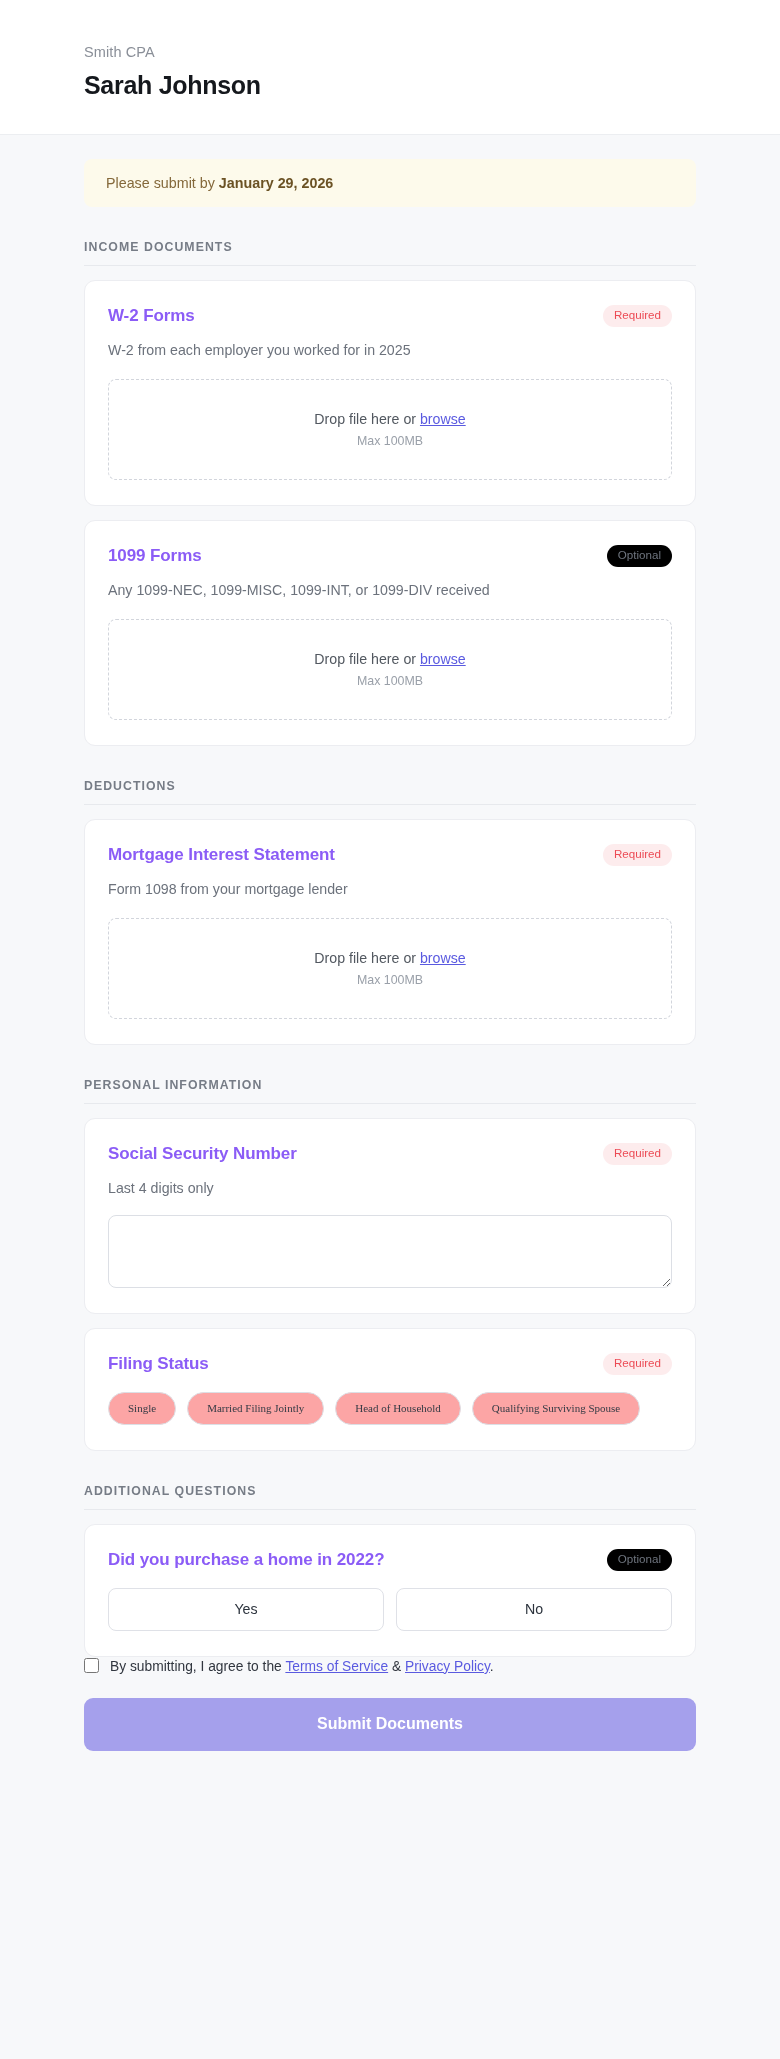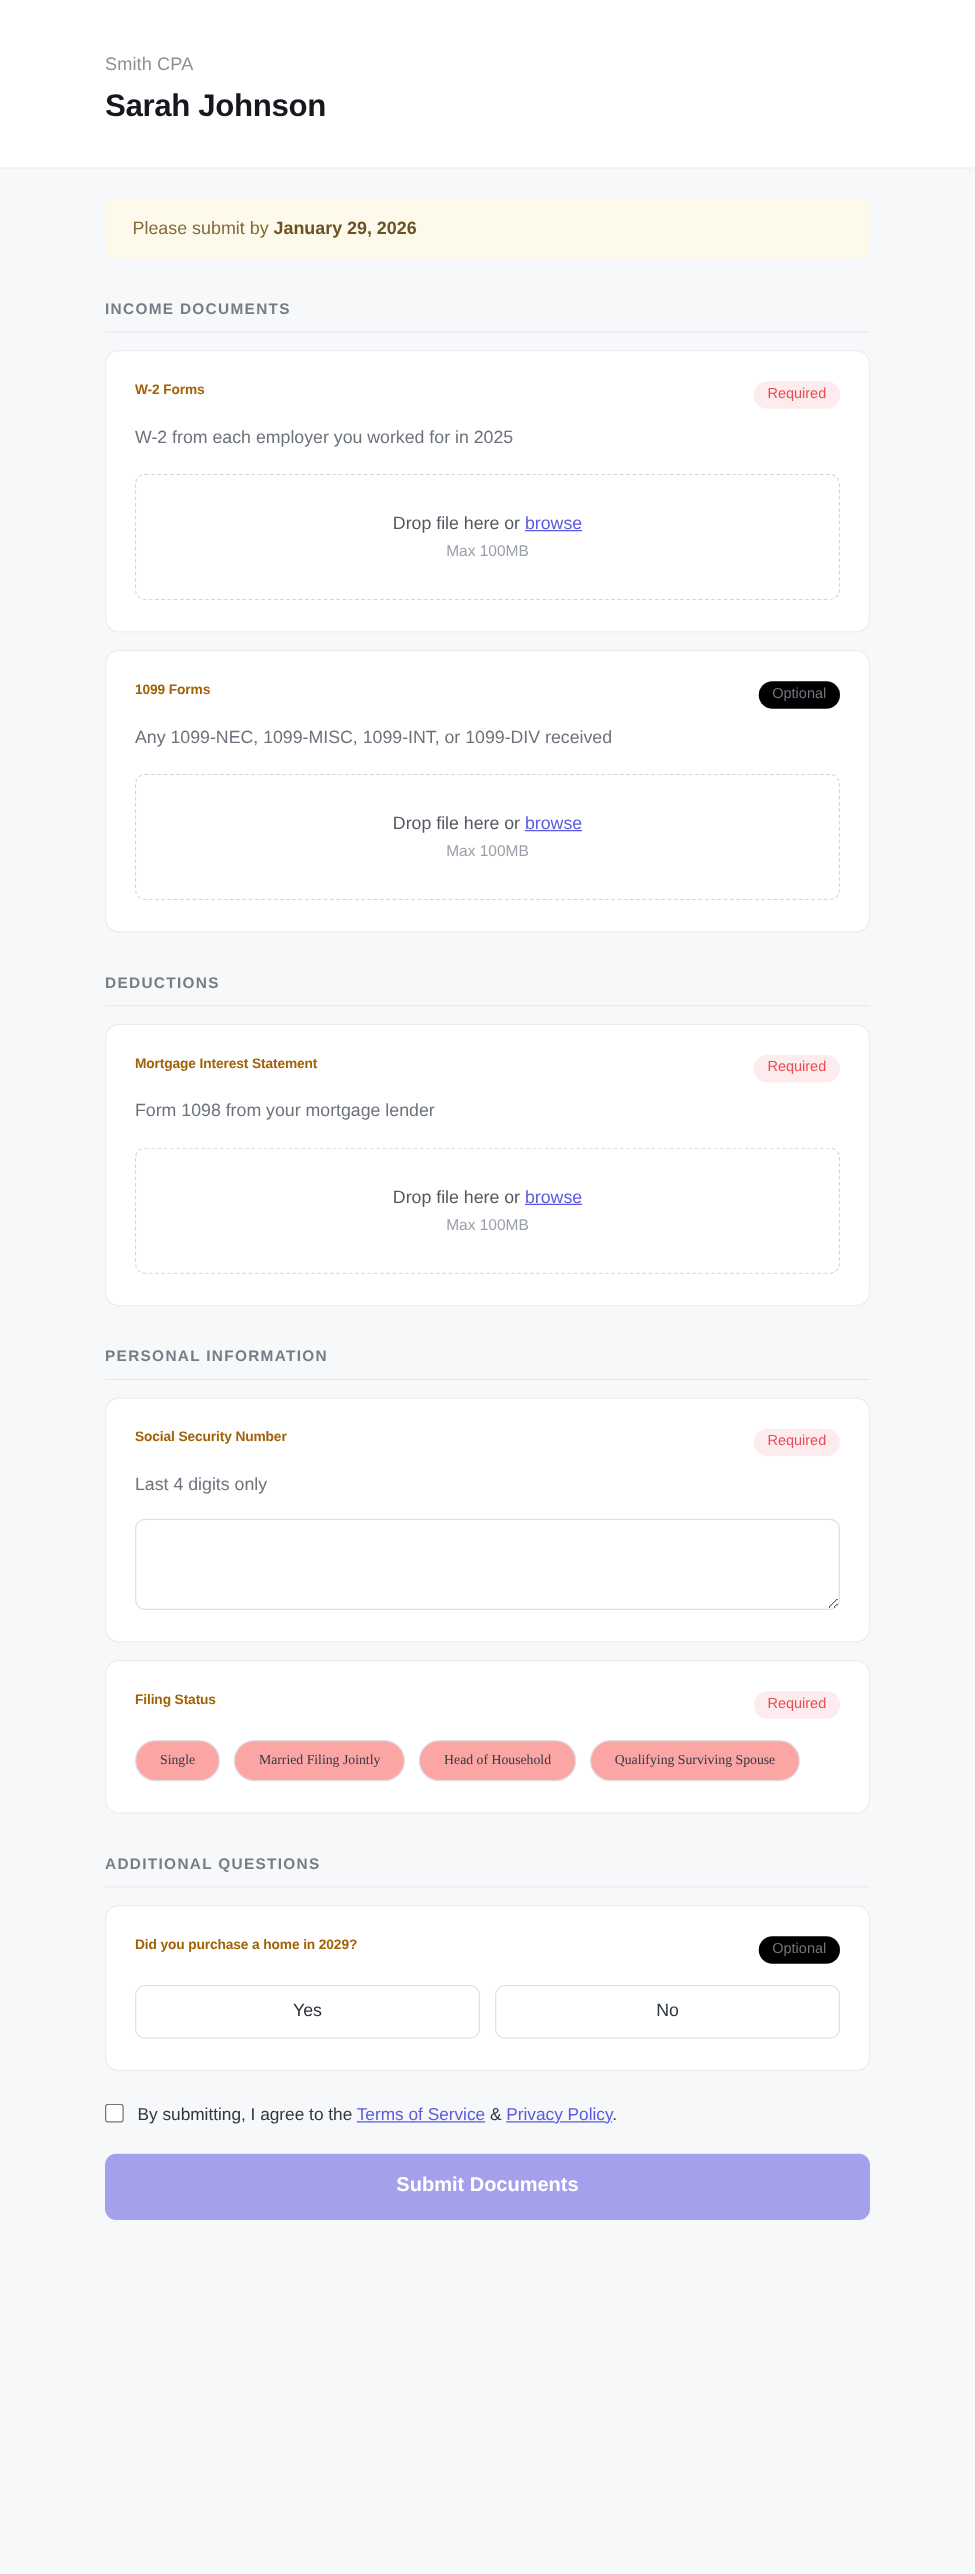--- a/index.html
+++ b/index.html
@@ -73,23 +73,23 @@
     margin-top: 14px;
     padding: 24px 23px 25px 23px;
   }
   .card-top {
     display: flex;
     align-items: flex-start;
     justify-content: space-between;
     gap: 14px;
   }
   .card-title {
-    font-size: 11px;
+    font-size: 17px;
     font-weight: 700;
-    color: #a16207;
+    color: #8b5cf6;
     letter-spacing: -0.1px;
     padding-top: 1px;
   }
   .badge {
     flex: none;
     font-size: 11.6px;
     border-radius: 20px;
     padding: 4px 11px 5px 11px;
     line-height: 1.1;
     white-space: nowrap;
@@ -174,21 +174,20 @@
     border-radius: 8px;
     padding: 12px 0 13px 0;
     font-size: 14.2px;
     color: #2c333d;
     cursor: pointer;
     font-family: "Liberation Sans", sans-serif;
   }
 
   
   .consent {
-    margin-top: 25px;
     display: flex;
     align-items: flex-start;
     gap: 11px;
     font-size: 13.8px;
     color: #31363f;
     line-height: 1.45;
   }
   .consent input[type=checkbox] {
     width: 15px;
     height: 15px;
@@ -290,21 +289,21 @@
           <div class="chips">
             <button class="chip">Single</button>
             <button class="chip">Married Filing Jointly</button>
             <button class="chip">Head of Household</button>
             <button class="chip">Qualifying Surviving Spouse</button>
           </div>
         </div>
         <div class="section-head">ADDITIONAL QUESTIONS</div>
         <div class="card">
           <div class="card-top">
-            <div class="card-title">Did you purchase a home in 2029?</div>
+            <div class="card-title">Did you purchase a home in 2022?</div>
             <span class="badge optional">Optional</span>
           </div>
           <div class="yesno">
             <button>Yes</button>
             <button>No</button>
           </div>
         </div>
       </div>
 
     <div class="consent">

